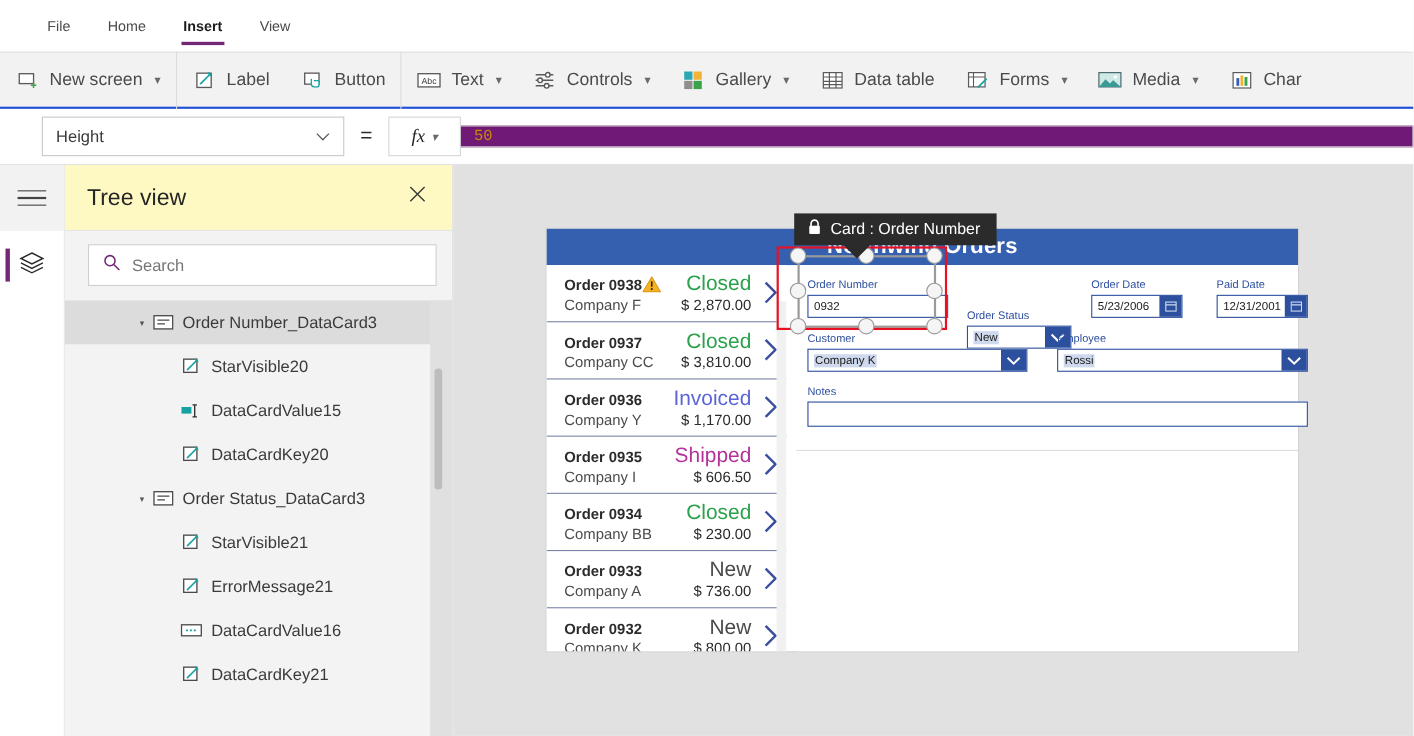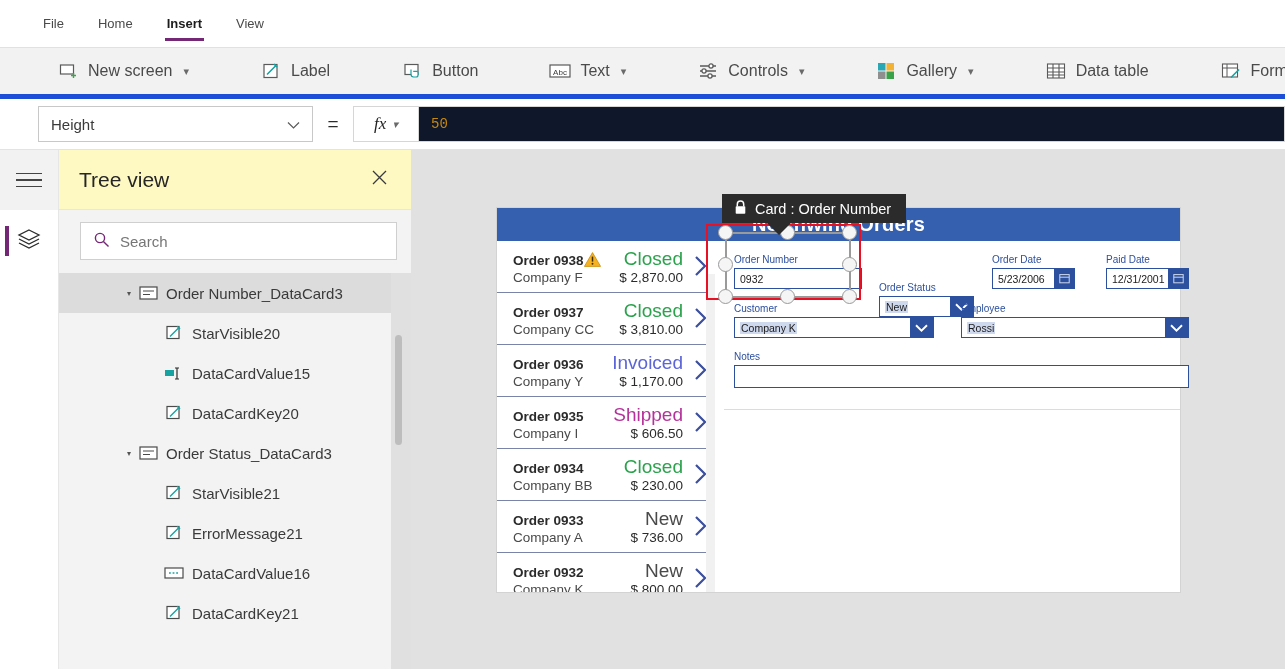--- a/index.html
+++ b/index.html
@@ -27,51 +27,51 @@
   }
   .menu-item.active { color:#1b1b1b; font-weight:bold; }
   .menu-item.active:after {
     content:""; position:absolute; left:15px; right:15px; bottom:6px;
     height:3px; background:#742774;
   }
 
   
   .ribbon {
     position:absolute; left:0; top:47px; width:1285px; height:52px;
-    background:#f2f2f2; border-top:1px solid #e1e1e1; border-bottom:5px solid #1d4ed8;
+    background:#f2f2f2; border-top:1px solid #e1e1e1; border-bottom:2px solid #1d4ed8;
     display:flex; align-items:center;
   }
   .rb-group { display:flex; align-items:center; height:52px; }
   .rb-sep { width:1px; height:52px; background:#dcdcdc; }
   .rb-btn {
     display:flex; align-items:center; gap:9px; height:52px;
     padding: 0 14px; font-size:16px; color:#4a4a4a; cursor:default; white-space:nowrap;
   }
-  .rb-btn .ico { width:22px; height:22px; display:flex; align-items:center; justify-content:center; flex:0 0 auto;margin-left:43px;}
+  .rb-btn .ico { width:22px; height:22px; display:flex; align-items:center; justify-content:center; flex:0 0 auto;}
   .caret { font-size:11px; color:#6a6a6a; margin-left:2px; }
 
   
   .fxbar {
     position:absolute; left:0; top:99px; width:1285px; height:51px;
     background:#ffffff; border-bottom:1px solid #e3e3e3;
     display:flex; align-items:center; padding-left:38px; gap:0;
   }
   .prop-select {
     width:275px; height:36px; border:1px solid #c8c8c8; background:#fff;
     display:flex; align-items:center; justify-content:space-between;
     padding:0 12px; font-size:15px; color:#3a3a3a;
   }
   .eq { width:40px; text-align:center; font-size:19px; color:#2b2b2b; }
   .fx-btn {
     width:66px; height:36px; border:1px solid #d6d6d6; background:#fff;
     display:flex; align-items:center; justify-content:center; gap:4px;
     font-size:17px; font-style:italic; font-family:"Liberation Serif", serif; color:#222;
   }
   .fx-input {
-    flex:1; height:36px; border:1px solid #d6d6d6; border-left:none; background:#0f172a;
+    flex:1; height:20px; border:1px solid #d6d6d6; border-left:none; background:#701a75;
     display:flex; align-items:center; padding-left:12px;
     font-family:"Liberation Mono", monospace; font-size:14px; color:#c8880c;
   }
 
   
   .rail {
     position:absolute; left:0; top:150px; width:59px; height:519px; background:#ffffff;
     border-right:1px solid #e6e6e6;
   }
   .rail-top {

